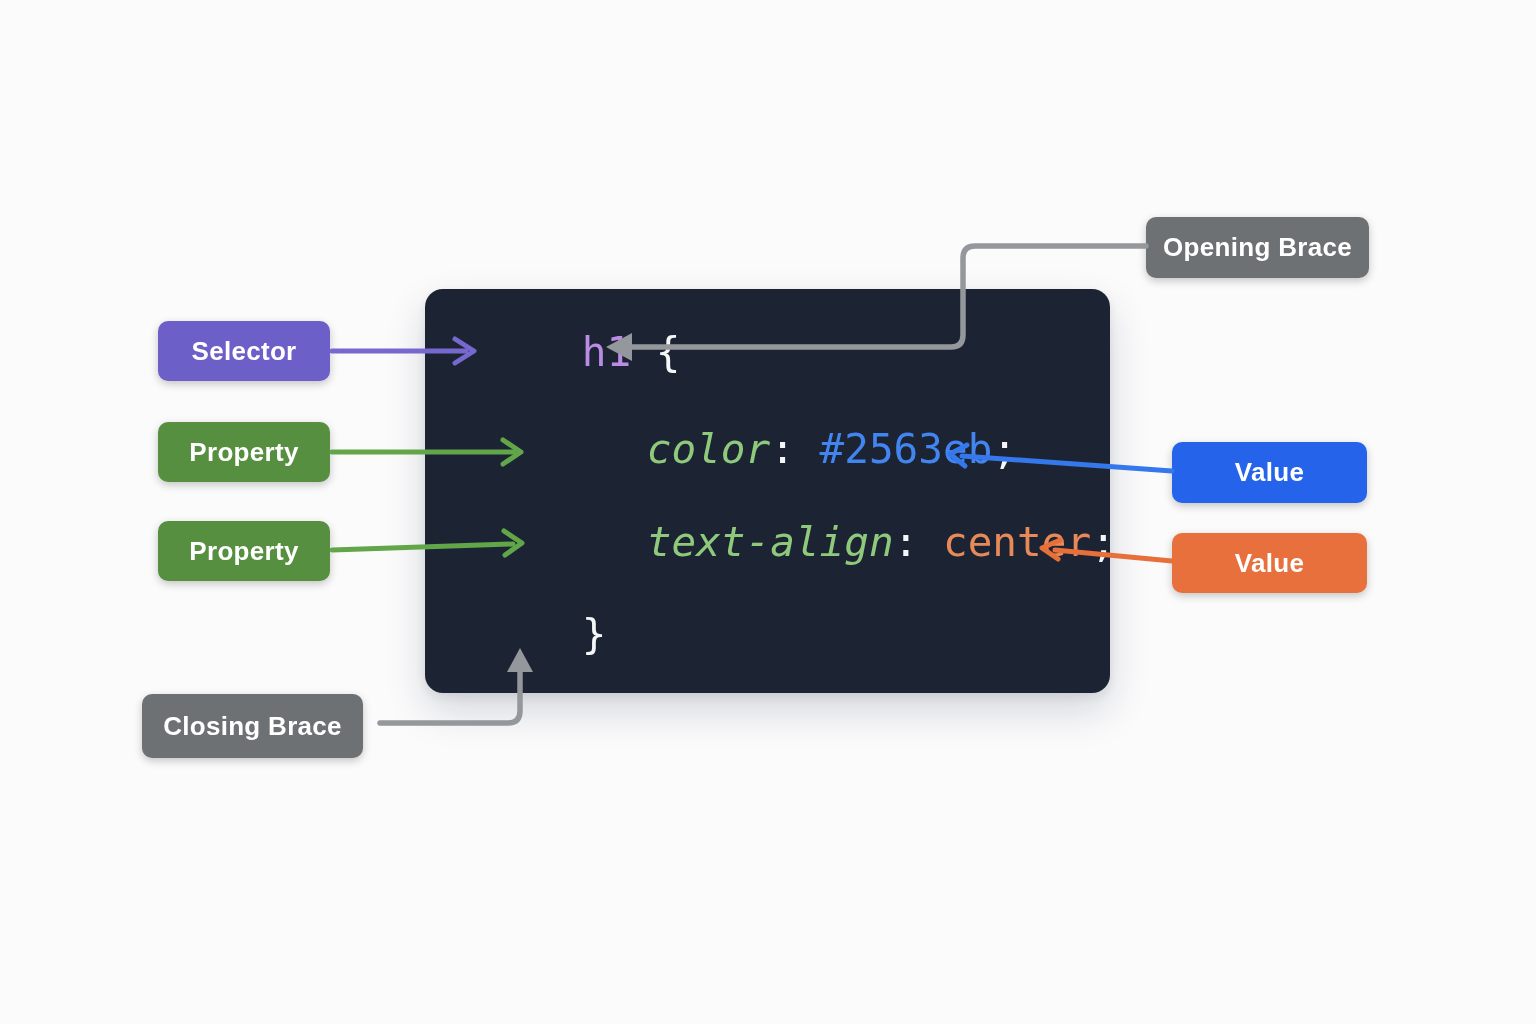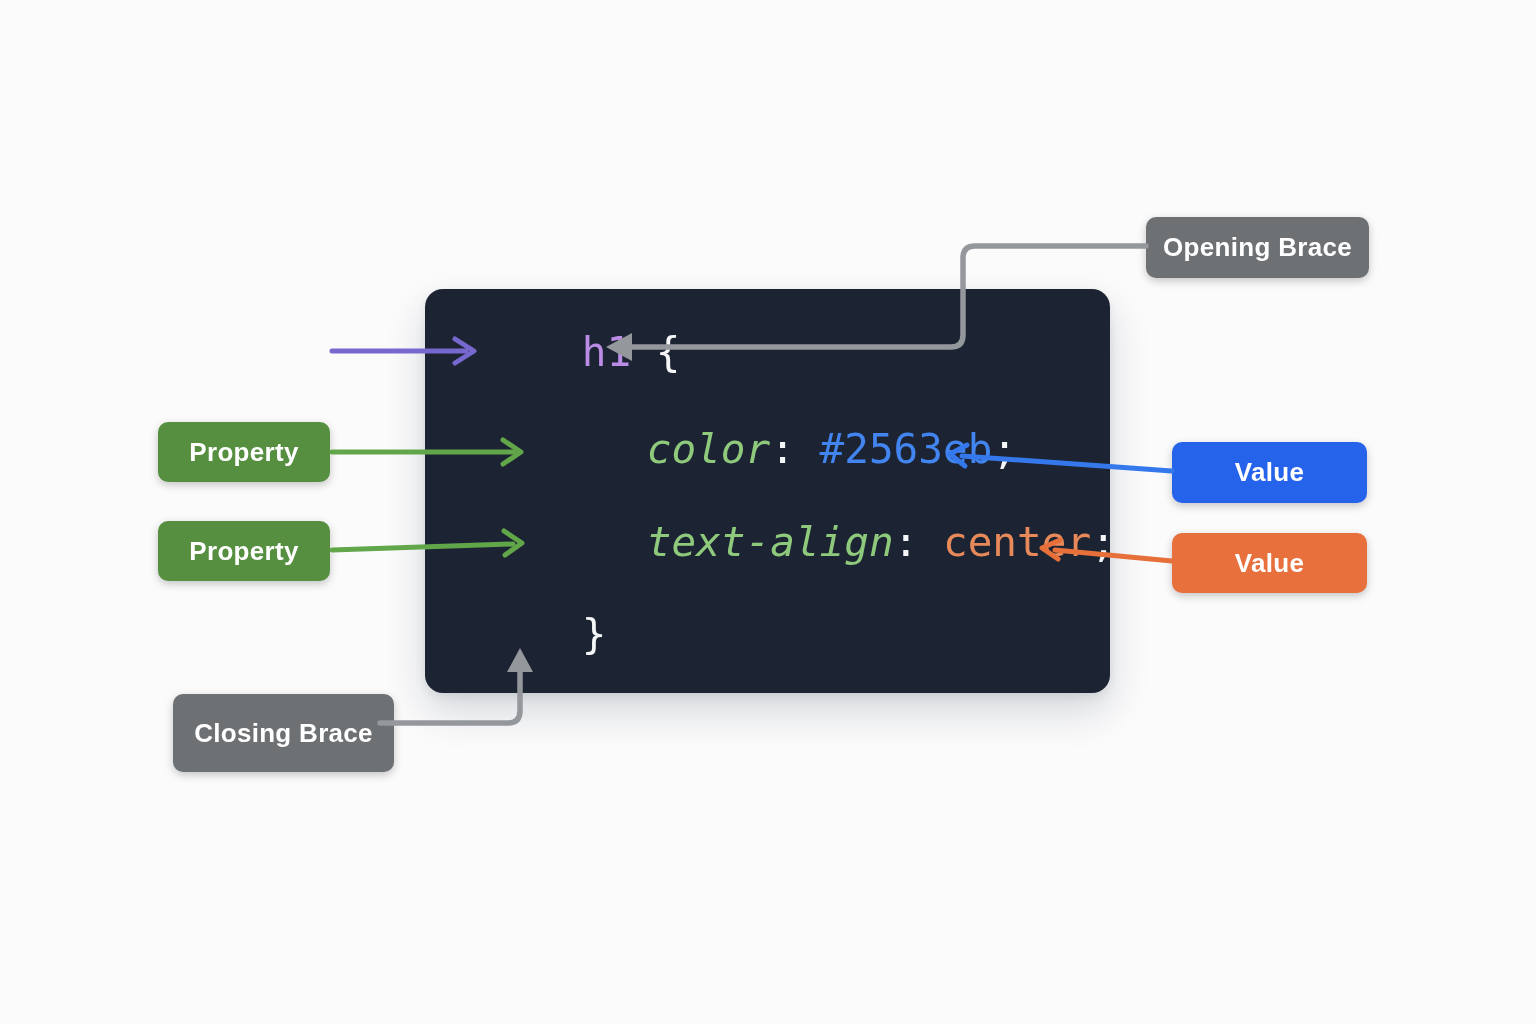--- a/index.html
+++ b/index.html
@@ -50,21 +50,21 @@
     font-weight:bold;
     font-size:26px;
     letter-spacing:.3px;
     border-radius:10px;
     box-shadow:0 3px 9px rgba(0,0,0,.22);
     padding:17px 10px;box-sizing:border-box;
   }
   .badge-selector      {left:158px;top:321px;width:172px;height:60px;background:var(--badgePurple,#6c5fc7);}
   .badge-property-1    {left:158px;top:422px;width:172px;height:60px;background:var(--badgeGreen,#578f41);}
   .badge-property-2    {left:158px;top:521px;width:172px;height:60px;background:var(--badgeGreen,#578f41);}
-  .badge-closing-brace {left:173px;top:694px;width:221px;height:78px;background:var(--badgeGray,#6e7174);}
+  .badge-closing-brace {left:142px;top:694px;width:221px;height:64px;background:var(--badgeGray,#6e7174);}
   .badge-opening-brace {left:1146px;top:217px;width:223px;height:61px;background:var(--badgeGray,#6e7174);}
   .badge-value-blue    {left:1172px;top:442px;width:195px;height:61px;background:var(--badgeBlue,#2563eb);}
   .badge-value-orange  {left:1172px;top:533px;width:195px;height:60px;background:var(--badgeOrange,#e7703d);}
   
   .arrows{
     position:absolute;left:0;top:0;width:1536px;height:1024px;
     pointer-events:none;
   }
   .shaft{fill:none;stroke-linecap:round;stroke-linejoin:round;}
   .chev {fill:none;stroke-linecap:round;stroke-linejoin:round;}
@@ -88,20 +88,23 @@
   <div class="code-line line-2">
     <span class="prop">color</span><span class="punct">: </span><span class="vblue">#2563eb</span><span class="punct">;</span>
   </div>
   <div class="code-line line-3">
     <span class="prop">text-align</span><span class="punct">: </span><span class="voran">center</span><span class="punct">;</span>
   </div>
   <div class="code-line line-4">
     <span class="punct">}</span>
   </div>
 
+  <div class="badge badge-selector">
+    <span>Selector</span>
+  </div>
   <div class="badge badge-property-1">
     <span>Property</span>
   </div>
   <div class="badge badge-property-2">
     <span>Property</span>
   </div>
   <div class="badge badge-closing-brace">
     <span>Closing Brace</span>
   </div>
   <div class="badge badge-opening-brace">

